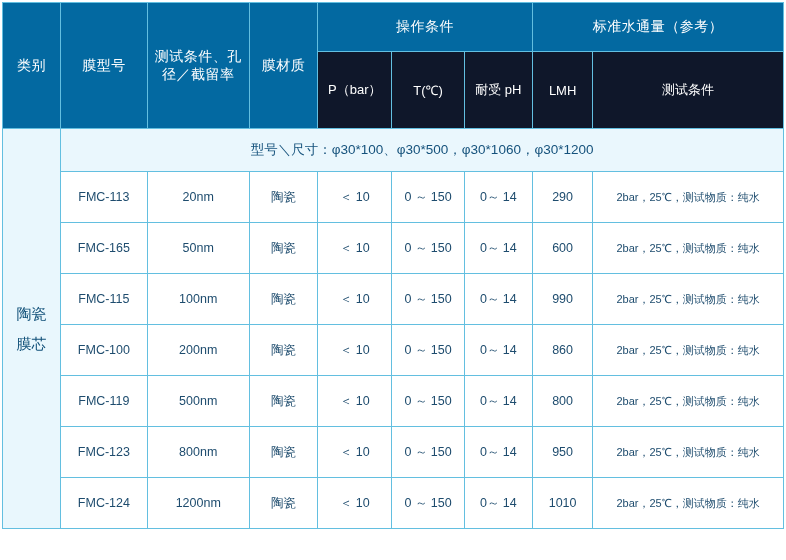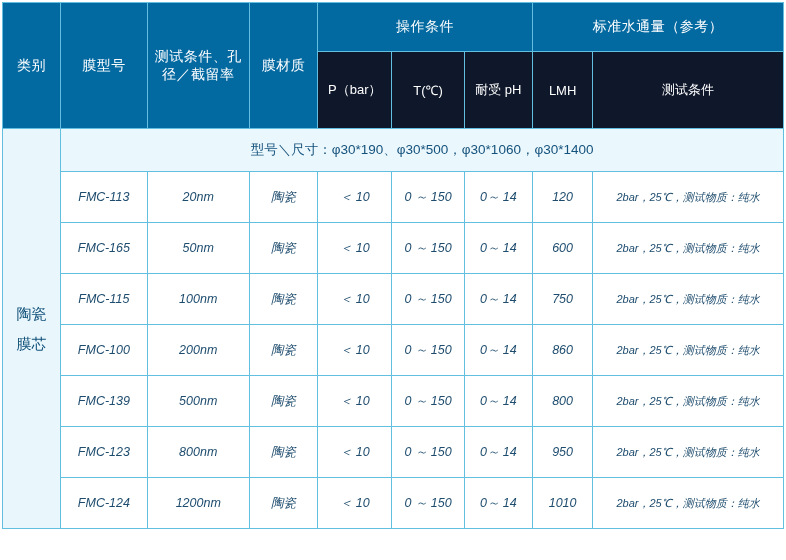--- a/index.html
+++ b/index.html
@@ -64,21 +64,20 @@
     font-weight: bold;
     font-size: 13.5px;
     height: 38px;
   }
   
   .cell {
     background: #ffffff;
     color: #1e4c6e;
     font-size: 12.5px;
     height: 46px;
-    font-style: italic;
   }
   .cell.model { font-size: 12.5px; }
   .cell.cond { font-size: 11px; }
   .h-row-1 { height: 44px; }
   .h-row-2 { height: 72px; }
 
   col.c-cat { width: 58px; }
   col.c-model { width: 86px; }
   col.c-cut { width: 102px; }
   col.c-mat { width: 68px; }
@@ -119,31 +118,31 @@
         <td class="hdr-sub h-row-2">耐受 pH</td>
         <td class="hdr-sub h-row-2">LMH</td>
         <td class="hdr-sub h-row-2">测试条件</td>
       </tr>
 
       <tr>
         <td class="cat" rowspan="8">
           <div>陶瓷</div>
           <div>膜芯</div>
         </td>
-        <td class="sizerow" colspan="8">型号＼尺寸：φ30*190、φ30*500，φ30*1060，φ30*1400</td>
+        <td class="sizerow" colspan="8">型号＼尺寸：φ30*100、φ30*500，φ30*1060，φ30*1200</td>
       </tr>
 
       <tr>
         <td class="cell model">FMC-113</td>
         <td class="cell">20nm</td>
         <td class="cell">陶瓷</td>
         <td class="cell">＜ 10</td>
         <td class="cell">0 ～ 150</td>
         <td class="cell">0～ 14</td>
-        <td class="cell">120</td>
+        <td class="cell">290</td>
         <td class="cell cond">2bar，25℃，测试物质：纯水</td>
       </tr>
 
       <tr>
         <td class="cell model">FMC-165</td>
         <td class="cell">50nm</td>
         <td class="cell">陶瓷</td>
         <td class="cell">＜ 10</td>
         <td class="cell">0 ～ 150</td>
         <td class="cell">0～ 14</td>
@@ -151,37 +150,37 @@
         <td class="cell cond">2bar，25℃，测试物质：纯水</td>
       </tr>
 
       <tr>
         <td class="cell model">FMC-115</td>
         <td class="cell">100nm</td>
         <td class="cell">陶瓷</td>
         <td class="cell">＜ 10</td>
         <td class="cell">0 ～ 150</td>
         <td class="cell">0～ 14</td>
-        <td class="cell">750</td>
+        <td class="cell">990</td>
         <td class="cell cond">2bar，25℃，测试物质：纯水</td>
       </tr>
 
       <tr>
         <td class="cell model">FMC-100</td>
         <td class="cell">200nm</td>
         <td class="cell">陶瓷</td>
         <td class="cell">＜ 10</td>
         <td class="cell">0 ～ 150</td>
         <td class="cell">0～ 14</td>
         <td class="cell">860</td>
         <td class="cell cond">2bar，25℃，测试物质：纯水</td>
       </tr>
 
       <tr>
-        <td class="cell model">FMC-139</td>
+        <td class="cell model">FMC-119</td>
         <td class="cell">500nm</td>
         <td class="cell">陶瓷</td>
         <td class="cell">＜ 10</td>
         <td class="cell">0 ～ 150</td>
         <td class="cell">0～ 14</td>
         <td class="cell">800</td>
         <td class="cell cond">2bar，25℃，测试物质：纯水</td>
       </tr>
 
       <tr>

